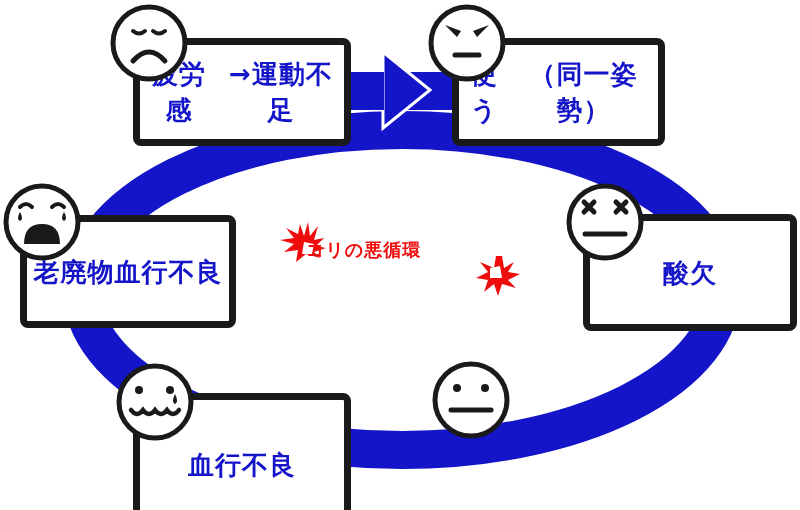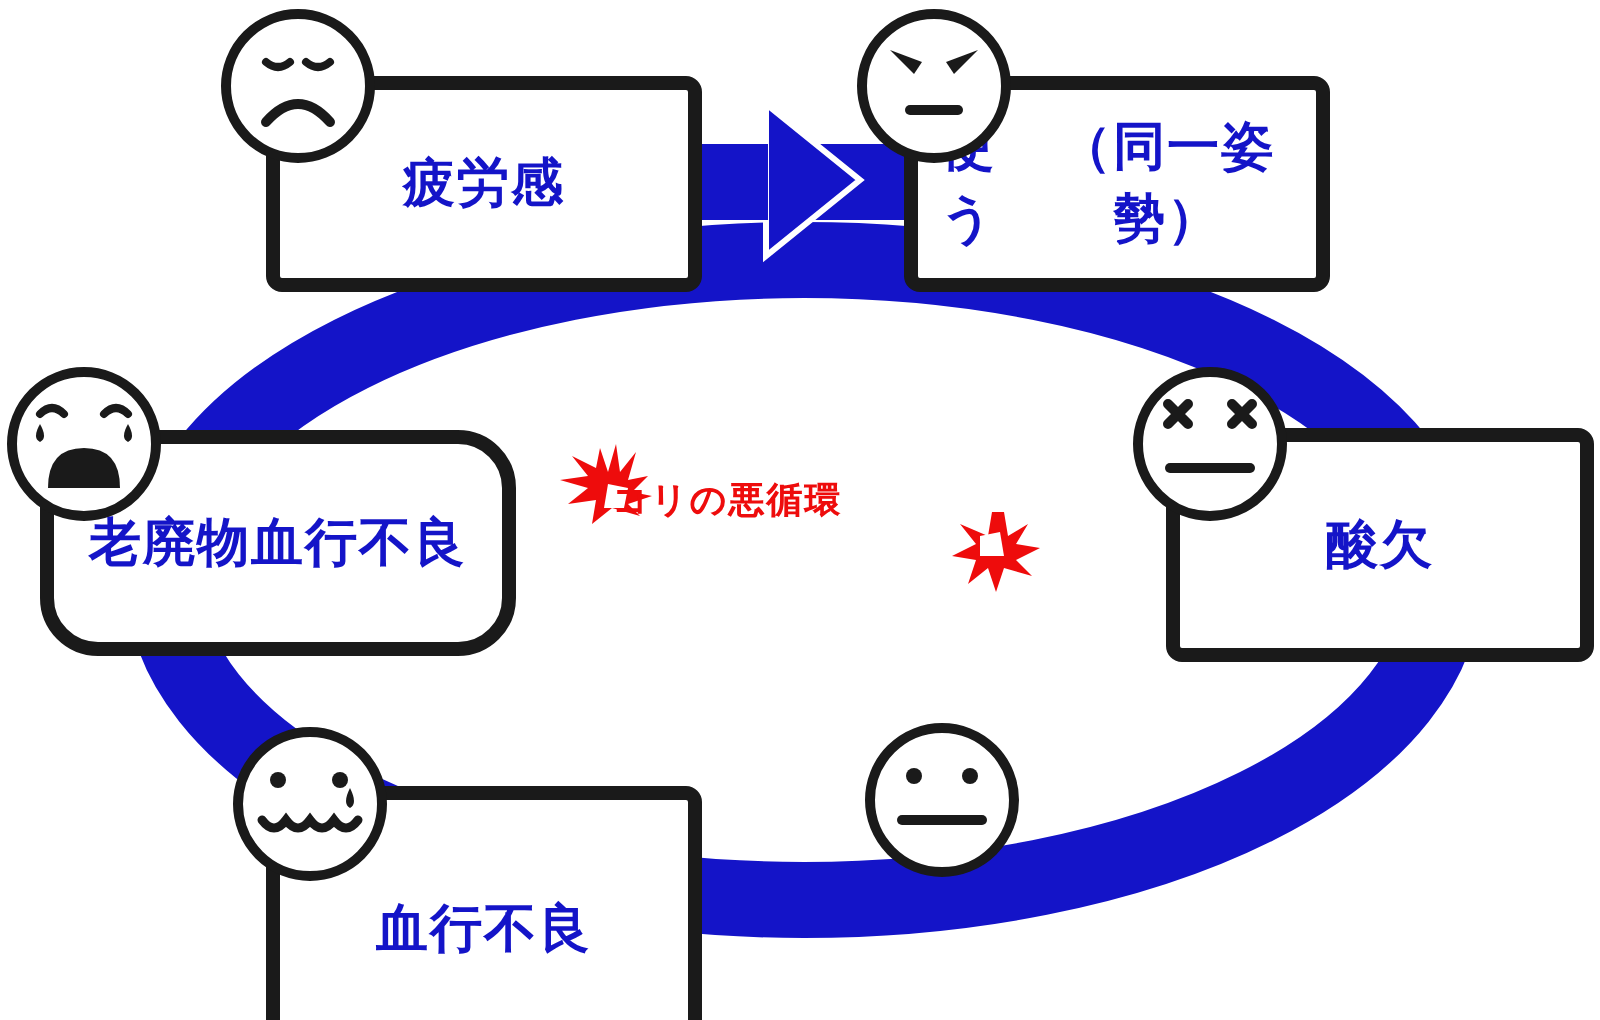--- a/index.html
+++ b/index.html
@@ -46,20 +46,21 @@
     <g>
       <rect x="350" y="72" width="110" height="38" fill="#1414c8"></rect>
       <polygon points="383,52 430,90 383,128" fill="#1414c8" stroke="#ffffff" stroke-width="3"></polygon>
       <polygon points="352,72 384,72 384,110 352,110" fill="#1414c8"></polygon>
     </g>
   </svg>
 
   <div class="box" style="left:133px;top:38px;width:218px;height:108px;">
     <div class="lines">
       <span>疲労感</span>
+      <span>→運動不足</span>
     </div>
   </div>
 
   <div class="box" style="left:452px;top:38px;width:213px;height:108px;">
     <div class="lines">
       <span>使う</span>
       <span>（同一姿勢）</span>
     </div>
   </div>
 
@@ -69,21 +70,21 @@
     </div>
   </div>
 
 
   <div class="box" style="left:133px;top:393px;width:218px;height:143px;">
     <div class="lines">
       <span>血行不良</span>
     </div>
   </div>
 
-  <div class="box" style="left:20px;top:215px;width:238px;height:113px;border-radius:29px;">
+  <div class="box" style="left:20px;top:215px;width:216px;height:113px;">
     <div class="lines">
       <span>老廃物</span>
       <span>血行不良</span>
     </div>
   </div>
 
   <svg class="face" style="left:109px;top:3px;" viewBox="0 0 80 80">
     <circle cx="40" cy="40" r="36" fill="#fff" stroke="#1a1a1a" stroke-width="5"></circle>
     <path d="M24 28 Q30 33 36 28" fill="none" stroke="#1a1a1a" stroke-width="4" stroke-linecap="round"></path>
     <path d="M44 28 Q50 33 56 28" fill="none" stroke="#1a1a1a" stroke-width="4" stroke-linecap="round"></path>

